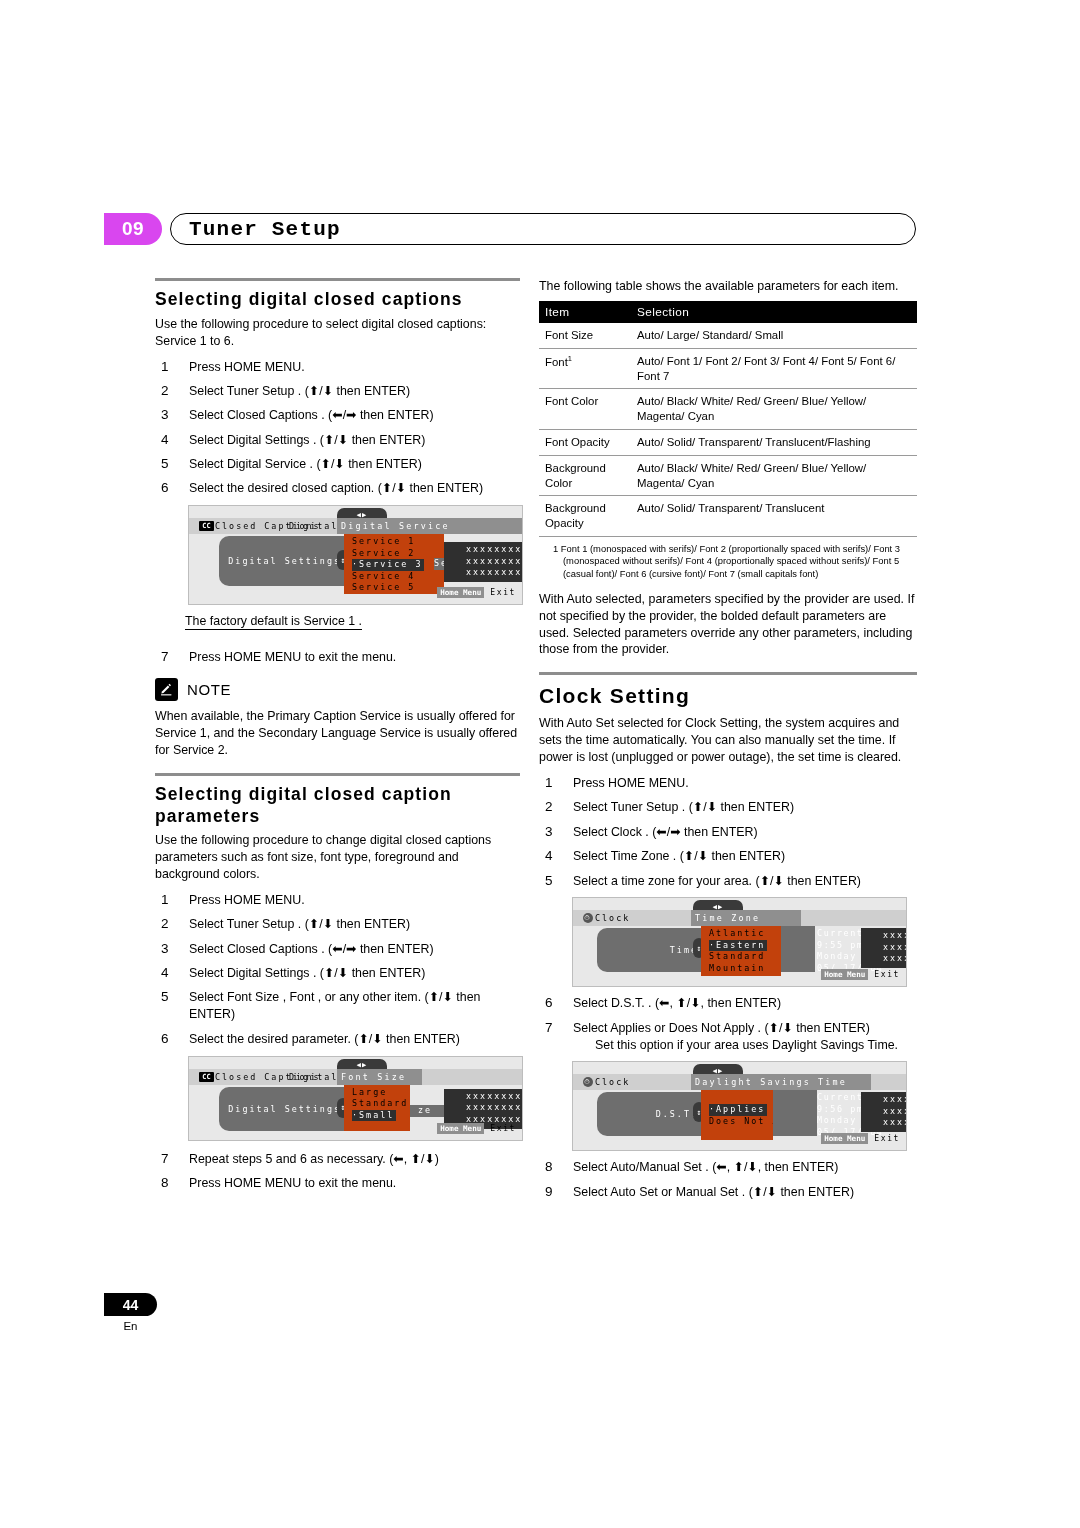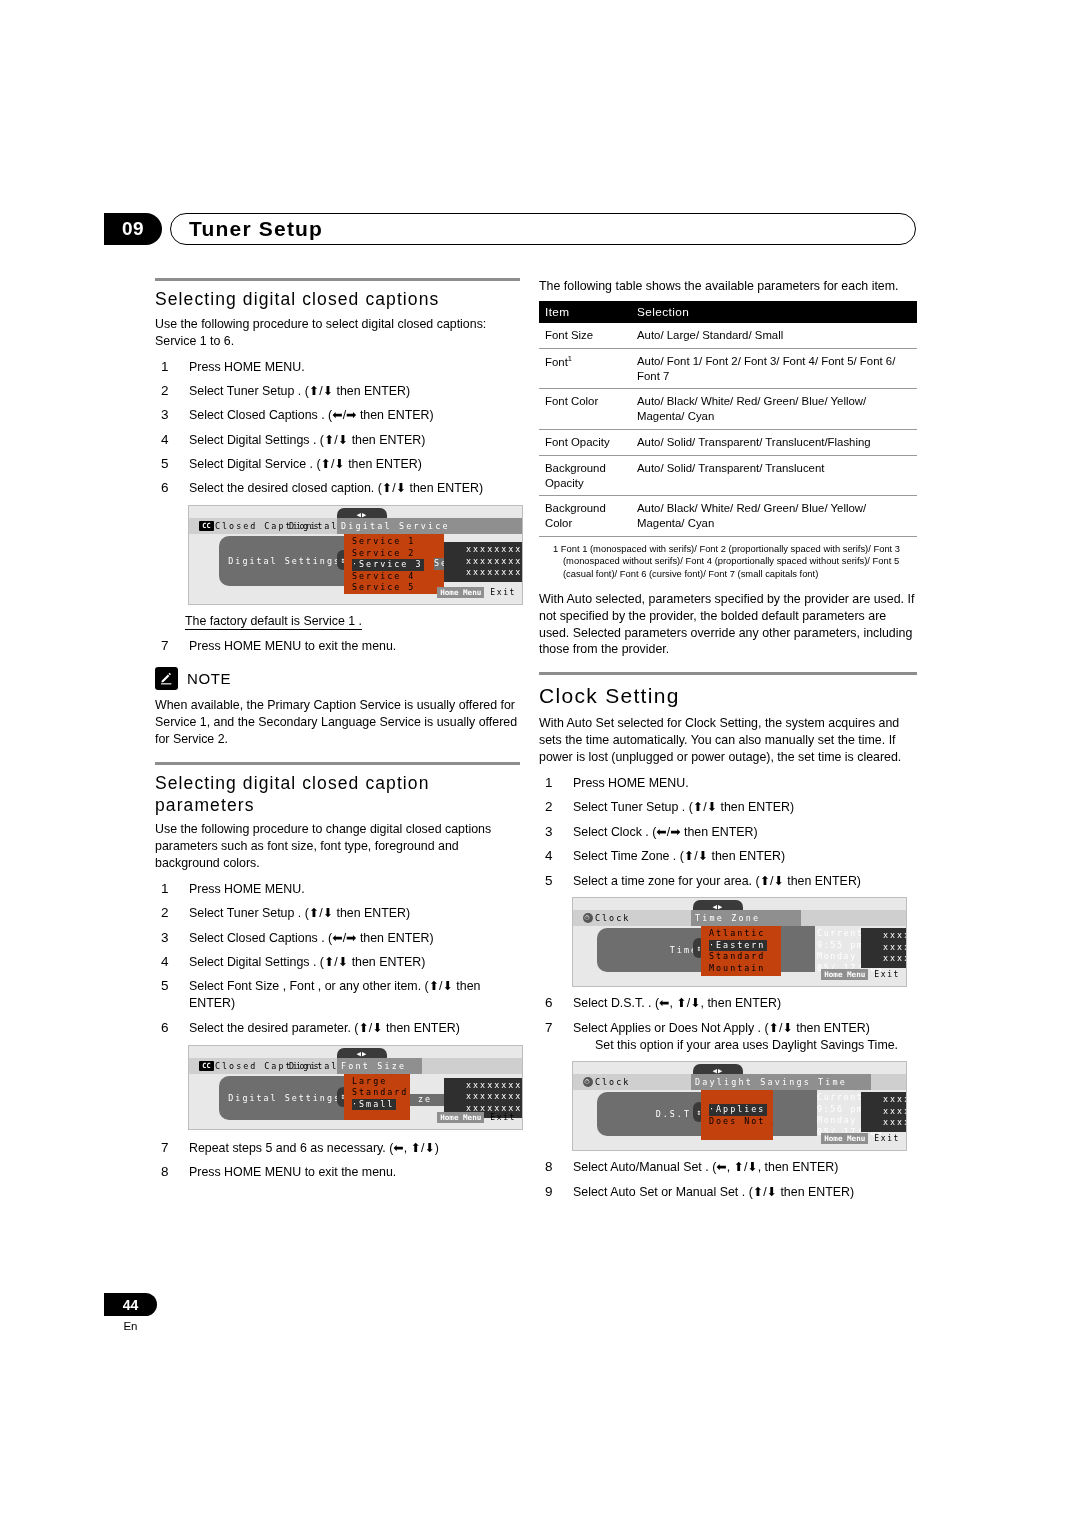--- a/index.html
+++ b/index.html
@@ -12,47 +12,48 @@
     position:relative;
     overflow:hidden;
   }
   .page { position:absolute; left:0; top:0; width:1080px; height:1528px; }
 
   
   .hdr { position:absolute; left:104px; top:213px; width:812px; height:34px; }
   .hdr-chapter {
     position:absolute; left:0; top:0;
     width:58px; height:32px;
-    background:#000000; color:#fff;
+    background:#d946ef; color:#fff;
     border-radius:0 16px 16px 0;
     font-size:19px; font-weight:bold;
     display:flex; align-items:center; justify-content:center;
     letter-spacing:0.5px;
   }
   .hdr-pill {
     position:absolute; left:66px; top:0;
     width:746px; height:32px;
     border:1.6px solid #000;
     border-radius:16px;
     display:flex; align-items:center;
   }
   .hdr-title {
     padding-left:18px;
     font-size:21px; font-weight:bold;
     letter-spacing:1.2px;
+    font-family:Liberation Mono, monospace;
   }
 
   
   .col-left  { position:absolute; left:155px; top:278px; width:365px; }
   .col-right { position:absolute; left:539px; top:278px; width:378px; }
 
   .rule { height:3px; background:#8d8d8d; width:100%; margin-bottom:8px; }
 
   h2.sect {
-    font-size:17.5px; font-weight:normal; letter-spacing:1.1px;
+    font-size:17.5px; font-weight:bold; letter-spacing:1.1px;
     margin:0 0 5px 0; line-height:1.25;
   }
   h2.big {
     font-size:21px; letter-spacing:1.3px; margin:2px 0 6px 0;
   }
   p.body {
     font-size:12.4px; line-height:1.36; margin:0 0 9px 0;
   }
 
   
@@ -63,21 +64,21 @@
     margin-bottom:7.5px;
   }
   ol.steps li .num {
     position:absolute; left:6px; top:-1px;
     font-size:13.5px;
   }
   .sub { display:block; padding-left:22px; }
 
   
   .factory {
-    font-size:12.4px; margin:2px 0 8px 30px;
+    font-size:12.4px; margin:2px 0 19px 30px;
     border-bottom:1.1px solid #000; display:inline-block; padding-bottom:1px;
   }
 
   
   .note-wrap { margin:12px 0 10px 0; }
   .note-head { display:flex; align-items:center; gap:9px; margin-bottom:7px; }
   .note-badge {
     width:23px; height:23px; background:#000; border-radius:3px;
     display:flex; align-items:center; justify-content:center;
   }
@@ -381,26 +382,26 @@
         </tr>
         <tr>
           <td>Font Color</td>
           <td>Auto/ Black/ White/ Red/ Green/ Blue/ Yellow/ Magenta/ Cyan</td>
         </tr>
         <tr>
           <td>Font Opacity</td>
           <td>Auto/ Solid/ Transparent/ Translucent/Flashing</td>
         </tr>
         <tr>
+          <td>Background Color</td>
+          <td>Auto/ Black/ White/ Red/ Green/ Blue/ Yellow/ Magenta/ Cyan</td>
+        </tr>
+        <tr>
           <td>Background Opacity</td>
           <td>Auto/ Solid/ Transparent/ Translucent</td>
-        </tr>
-        <tr>
-          <td>Background Color</td>
-          <td>Auto/ Black/ White/ Red/ Green/ Blue/ Yellow/ Magenta/ Cyan</td>
         </tr>
       </tbody>
     </table>
 
     <div class="footnote">1 Font 1 (monospaced with serifs)/ Font 2 (proportionally spaced with serifs)/ Font 3 (monospaced without serifs)/ Font 4 (proportionally spaced without serifs)/ Font 5 (casual font)/ Font 6 (cursive font)/ Font 7 (small capitals font)</div>
 
     <p class="body">With  Auto  selected, parameters specified by the provider are used. If not specified by the provider, the bolded default parameters are used. Selected parameters override any other parameters, including those from the provider.</p>
 
     <div class="rule" style="margin-top:14px;"></div>
     <h2 class="sect big">Clock Setting</h2>

